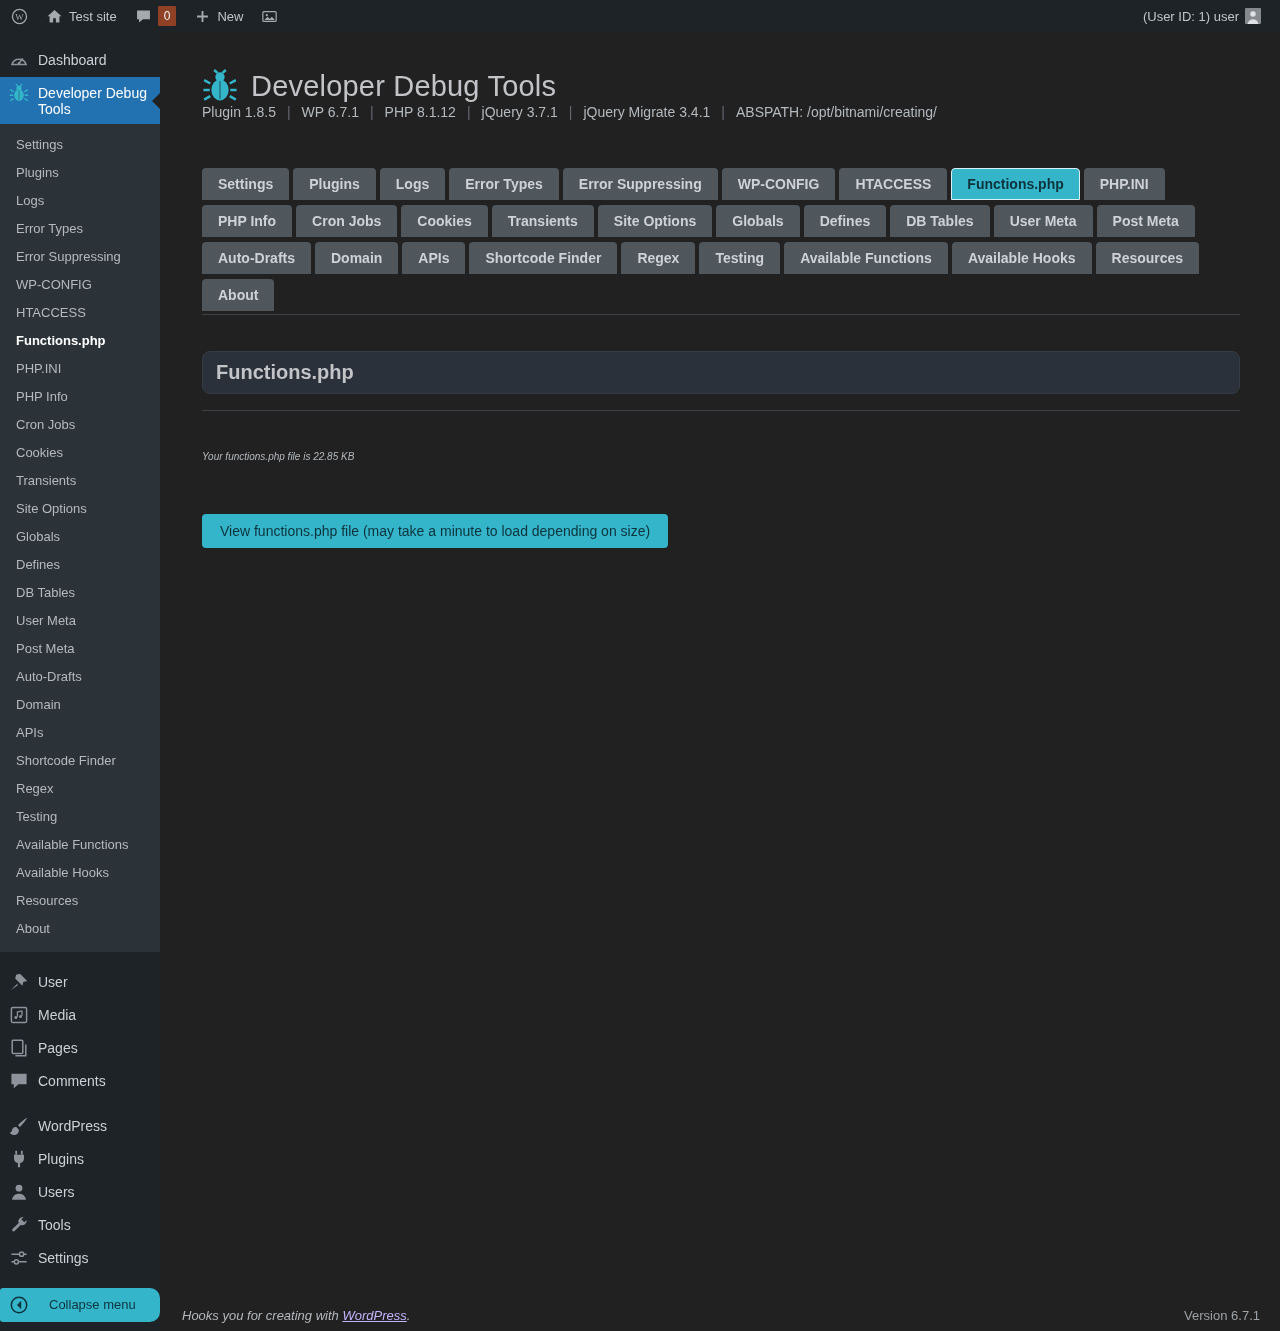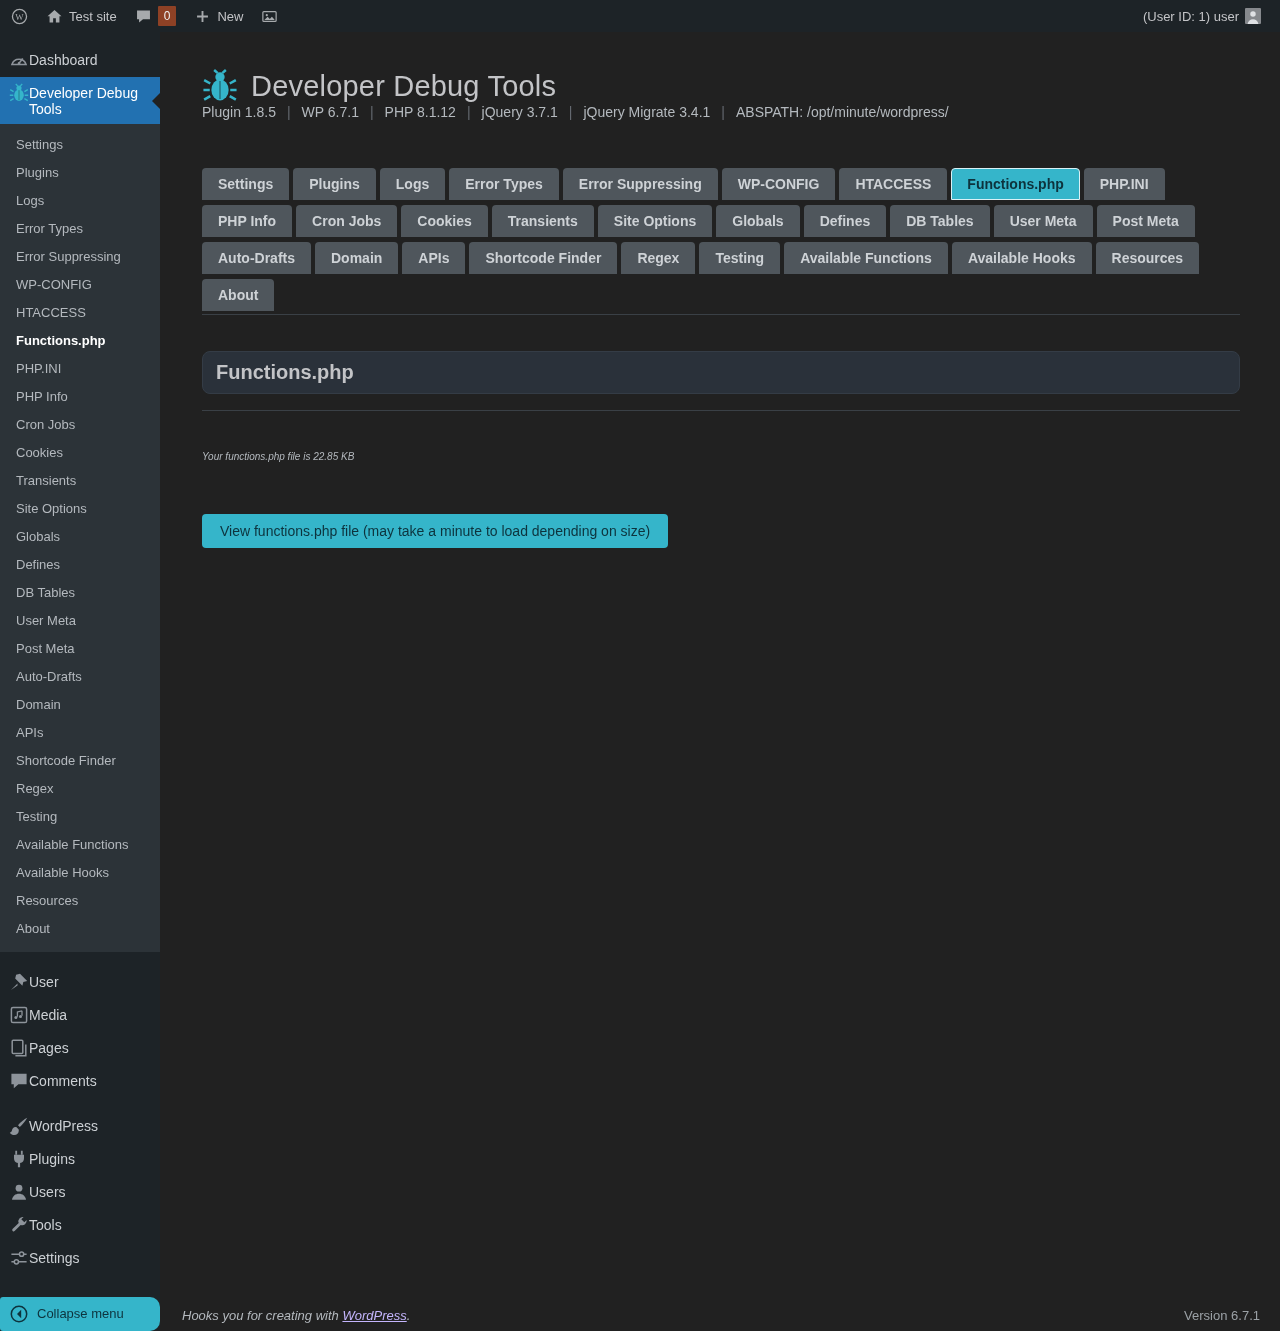--- a/index.html
+++ b/index.html
@@ -31,21 +31,21 @@
   }
   .avatar { border-radius: 1px; overflow: hidden; width: 16px; height: 16px; }
 
   
   .sidebar {
     position: absolute; top: 32px; left: 0; width: 160px; height: 1299px;
     background: #1d2327; display: flex; flex-direction: column;
     padding-top: 12px; font-size: 14px; z-index: 5;
   }
   .menu-item {
-    display: flex; align-items: flex-start; 
+    display: flex; align-items: flex-start; gap: 9px;
     padding: 7px 8px 7px 9px; color: #ccd0d4; cursor: pointer; position: relative;
     line-height: 18px;
   }
   .menu-item .icon { color: #8d939a; flex: 0 0 auto; margin-top: -1px; }
   .mi-label { line-height: 16px; padding-top: 1px; }
   .menu-item.active { background: var(--active-blue, #2271b1); color: #fff; }
   .menu-item.active .mi-label { color: #fff; }
   .cyan { color: var(--accent, #35b5ca) !important; }
   .menu-arrow {
     position: absolute; right: 0; top: 50%; margin-top: -8px;
@@ -53,23 +53,23 @@
   }
   .submenu { background: #2c3338; padding: 7px 0 9px; display: flex; flex-direction: column; }
   .submenu-item {
     padding: 6px 12px 6px 16px; font-size: 13px; line-height: 16px;
     color: #b4b9be; cursor: pointer; text-decoration: none;
   }
   .submenu-item.current { color: #ffffff; font-weight: 700; }
   .menu-sep { height: 14px; flex: 0 0 auto; }
   .menu-sep.small { height: 12px; }
   .collapse-btn {
-    margin-top: auto; margin-bottom: 0;
+    margin-top: auto; margin-bottom: 9px;
     background: var(--accent, #35b5ca); color: #0d333d;
-    display: flex; align-items: center; gap: 8px;
+    display: flex; align-items: center; gap: 20px;
     padding: 7px 8px 7px 9px; font-size: 13px; line-height: 20px;
     border-radius: 3px 10px 10px 3px; cursor: pointer;
   }
   .collapse-btn .icon { color: #0d333d; }
 
   
   .content {
     position: absolute; top: 32px; left: 160px; width: 1120px;
     padding: 36px 40px 0 42px;
   }
@@ -350,21 +350,21 @@
         <span class="meta-item">Plugin 1.8.5</span>
         <span class="sep">|</span>
         <span class="meta-item">WP 6.7.1</span>
         <span class="sep">|</span>
         <span class="meta-item">PHP 8.1.12</span>
         <span class="sep">|</span>
         <span class="meta-item">jQuery 3.7.1</span>
         <span class="sep">|</span>
         <span class="meta-item">jQuery Migrate 3.4.1</span>
         <span class="sep">|</span>
-        <span class="meta-item">ABSPATH: /opt/minute/wordpress/</span>
+        <span class="meta-item">ABSPATH: /opt/bitnami/creating/</span>
       </div>
 
     <div class="tabs">
         <button class="tab">Settings</button>
         <button class="tab">Plugins</button>
         <button class="tab">Logs</button>
         <button class="tab">Error Types</button>
         <button class="tab">Error Suppressing</button>
         <button class="tab">WP-CONFIG</button>
         <button class="tab">HTACCESS</button>

